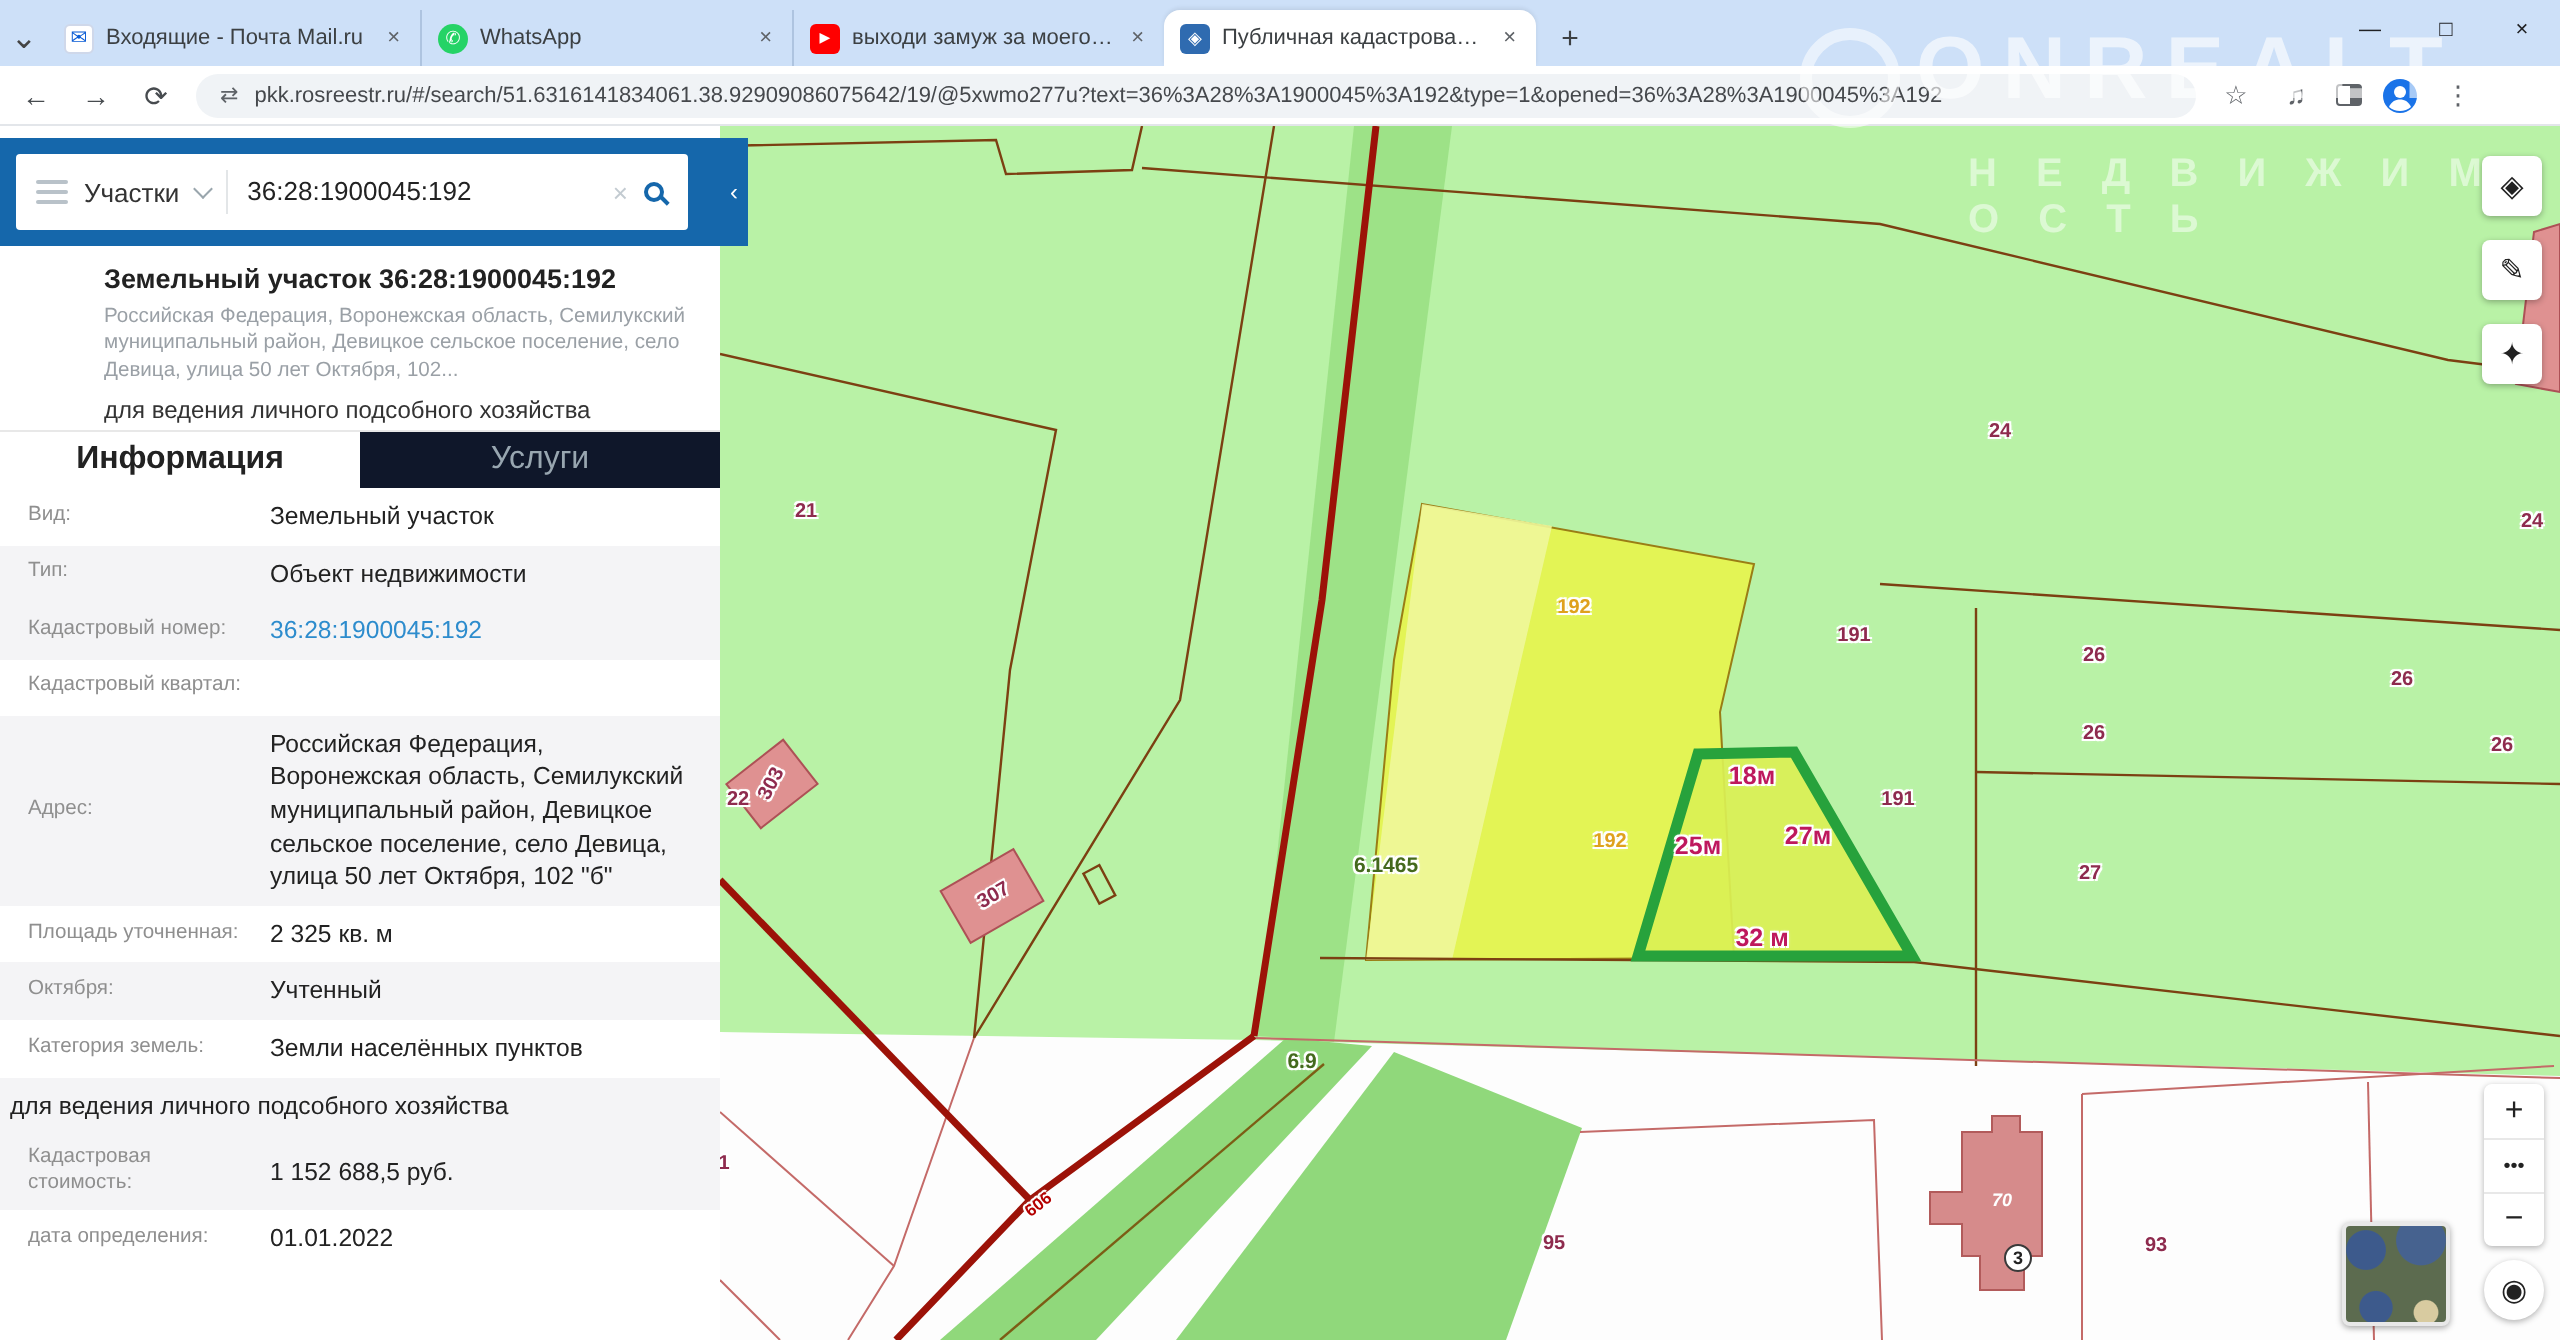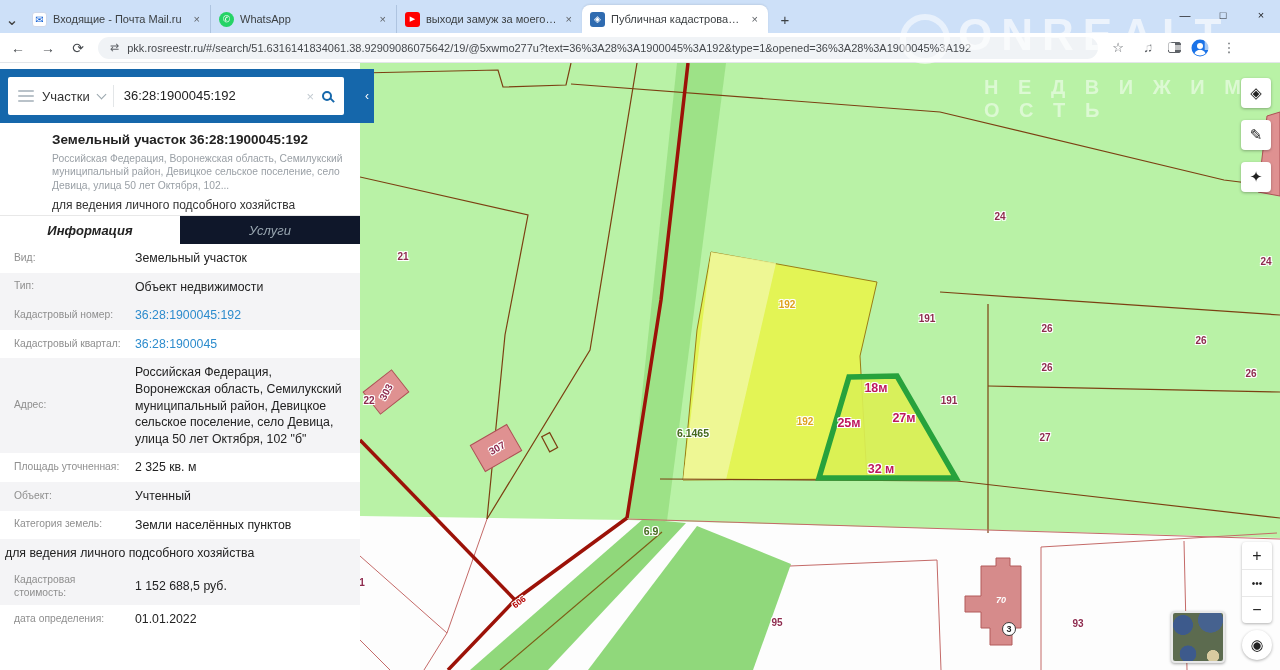--- a/index.html
+++ b/index.html
@@ -79,21 +79,21 @@
   #res-title{font-size:13.5px;font-weight:bold;color:#222;}
   #res-addr{font-size:10.3px;color:#9aa0a6;margin-top:5px;line-height:1.3;}
   #res-usage{font-size:12px;color:#333;margin-top:6px;}
   #res-links{display:flex;gap:18px;margin-top:8px;align-items:center;font-size:11.5px;color:#3aa0c8;}
   #res-links .spacer{flex:1;}
   .plan-ic{width:14px;height:12px;border:1.5px solid #aab2b8;border-radius:2px;position:relative;}
   .plan-ic:after{content:"";position:absolute;right:-2px;bottom:-3px;width:5px;height:5px;border:1.5px solid #aab2b8;border-radius:50%;background:#fff;}
   .star-ic{color:#aab2b8;font-size:14px;}
 
   #tabs2{position:absolute;left:0;top:152px;width:360px;height:29px;display:flex;border-top:1px solid #e8e8e8;}
-  #tabs2 .t{flex:1;display:flex;align-items:center;justify-content:center;font-size:13px;font-style:italic;}
+  #tabs2 .t{flex:1;display:flex;align-items:center;justify-content:center;font-size:16px;}
   #tabs2 .t.act{background:#fff;color:#222;font-weight:bold;}
   #tabs2 .t.inact{background:#0f172a;color:#98a6b0;}
 
   #info-rows{position:absolute;left:0;top:181px;width:360px;height:426px;overflow:hidden;font-size:12.3px;}
   .row{display:flex;min-height:28px;align-items:center;}
   .row.alt{background:#f4f4f6;}
   .row .lab{width:130px;flex:none;padding:6px 6px 6px 14px;font-size:10.3px;color:#8f8f8f;line-height:1.25;}
   .row .val{flex:1;padding:6px 10px 6px 5px;color:#222;line-height:1.35;}
   .row .val.link{color:#2d8ccd;}
 </style>
@@ -296,32 +296,31 @@
       <div class="row alt">
         <div class="lab">Тип:</div>
         <div class="val">Объект недвижимости</div>
       </div>
       <div class="row alt">
         <div class="lab">Кадастровый номер:</div>
         <div class="val link">36:28:1900045:192</div>
       </div>
       <div class="row">
         <div class="lab">Кадастровый квартал:</div>
-        <div class="val link">36:28:1900045</div>
       </div>
       <div class="row alt">
         <div class="lab">Адрес:</div>
         <div class="val">Российская Федерация, Воронежская область, Семилукский муниципальный район, Девицкое сельское поселение, село Девица, улица 50 лет Октября, 102 "б"</div>
       </div>
       <div class="row">
         <div class="lab">Площадь уточненная:</div>
         <div class="val">2 325 кв. м</div>
       </div>
       <div class="row alt">
-        <div class="lab">Объект:</div>
+        <div class="lab">Октября:</div>
         <div class="val">Учтенный</div>
       </div>
       <div class="row">
         <div class="lab">Категория земель:</div>
         <div class="val">Земли населённых пунктов</div>
       </div>
       <div class="row alt">
         <div class="val">для ведения личного подсобного хозяйства</div>
       </div>
       <div class="row alt">

